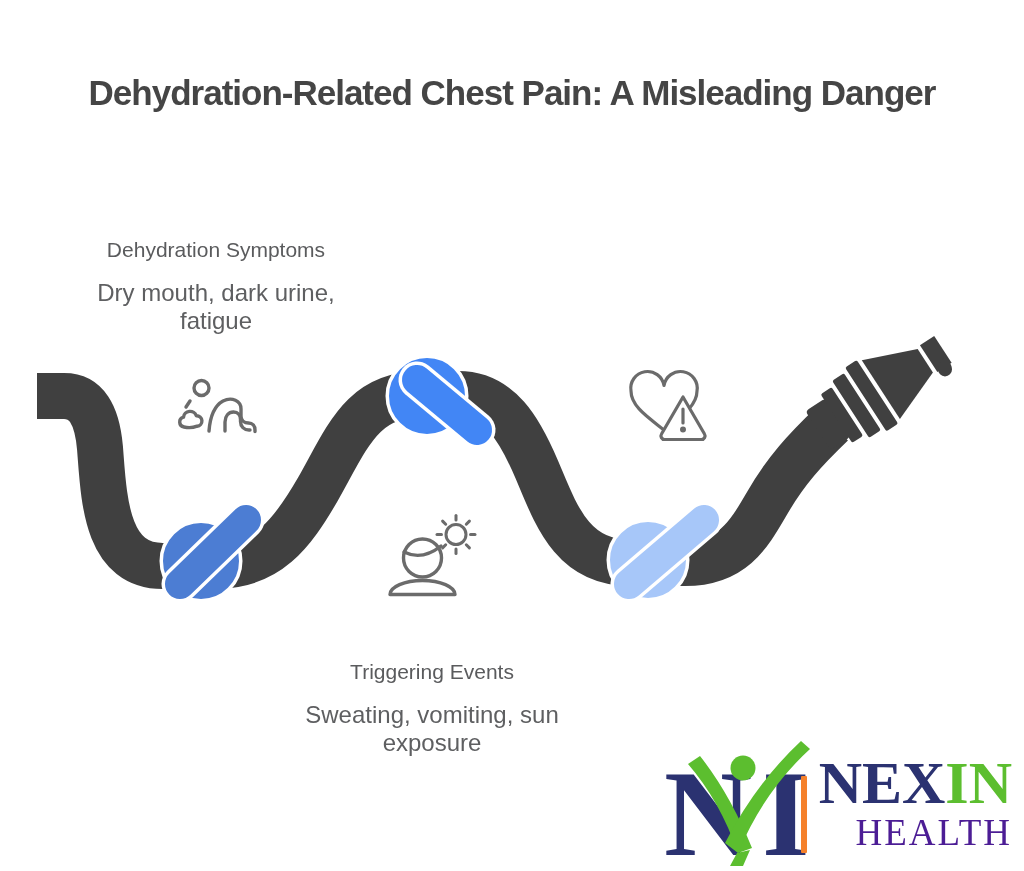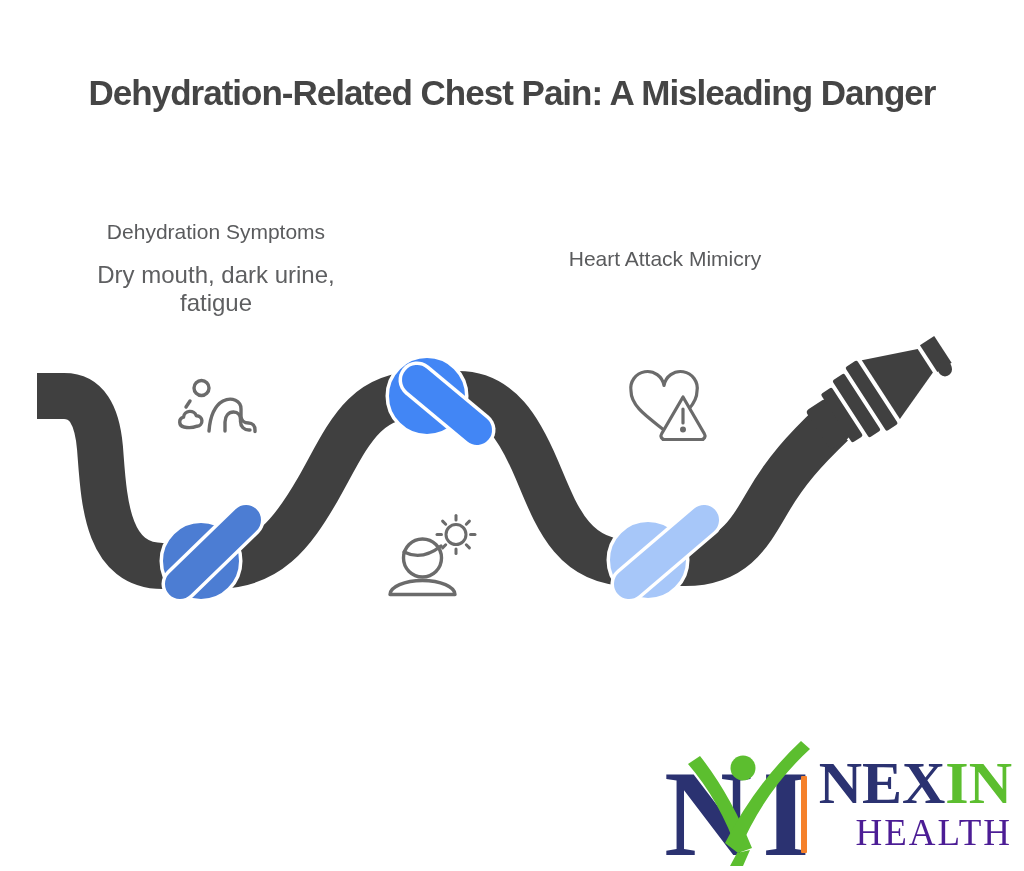--- a/index.html
+++ b/index.html
@@ -19,20 +19,21 @@
     font-weight:700;
     letter-spacing:-1px;
     color:#454545;
     line-height:42px;
   }
   .section{
     position:absolute;
     width:300px;
     text-align:center;
     color:#5A5B5D;
+    margin-top:18px;
   }
   .section .heading{
     font-size:21px;
     line-height:28px;
   }
   .section .body{
     width:262px;
     margin:15px auto 0 auto;
     font-size:24px;
     line-height:28px;
@@ -91,23 +92,26 @@
 <div class="canvas">
 
   <div class="title">Dehydration-Related Chest Pain: A Misleading Danger</div>
 
   <div class="section s1">
     <div class="heading">Dehydration Symptoms</div>
     <div class="body">Dry mouth, dark urine, fatigue</div>
   </div>
 
   <div class="section s2">
-    <div class="heading">Heart Attack Mimicry</div>
-  </div>
-
+  </div>
+
+  <div class="section s3">
+    <div class="heading">Triggering Events</div>
+    <div class="body">Sweating, vomiting, sun exposure</div>
+  </div>
 
   <svg class="illustration" width="1024" height="871" viewBox="0 0 1024 871">
 
     <path d="M 37 396 L 64 396
              C 86 396 97 414 100 448
              C 104 500 106 566 163 566
              L 215 566
              C 268 566 292 534 318 489
              C 348 436 362 394 422 394
              L 458 394

